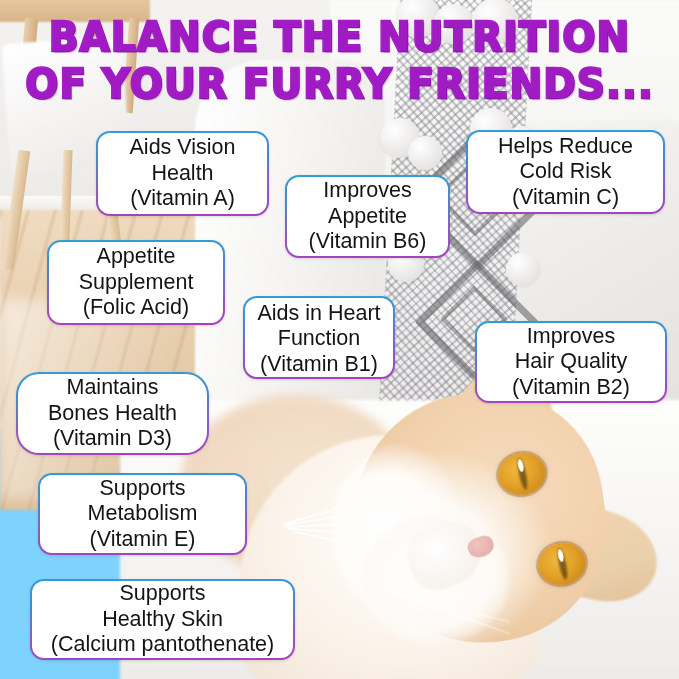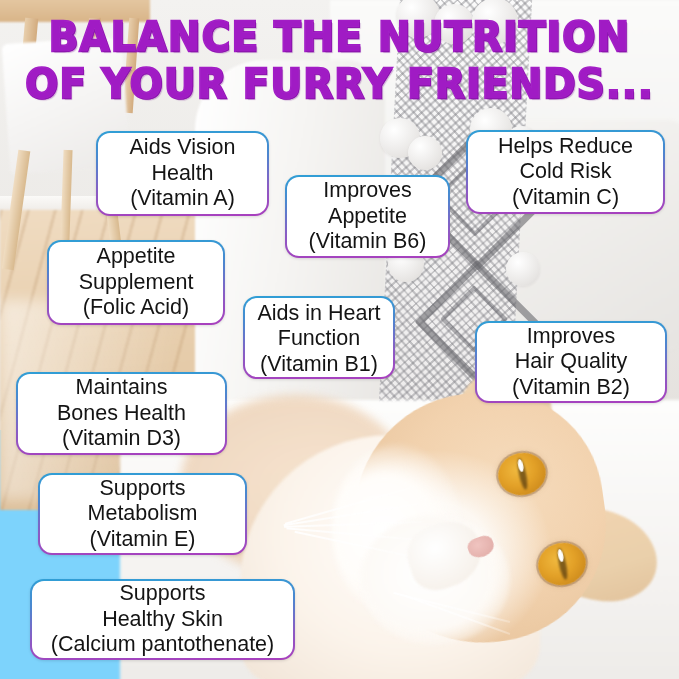--- a/index.html
+++ b/index.html
@@ -380,21 +380,21 @@
 Function
 (Vitamin B1)</span>
   </div>
 
   <div class="box" style="left:475px; top:321px; width:192px; height:82px;">
     <span>Improves
 Hair Quality
 (Vitamin B2)</span>
   </div>
 
-  <div class="box" style="left:16px; top:372px; width:211px; height:83px;">
+  <div class="box" style="left:16px; top:372px; width:193px; height:83px;border-radius:23px;">
     <span>Maintains
 Bones Health
 (Vitamin D3)</span>
   </div>
 
   <div class="box" style="left:38px; top:473px; width:209px; height:82px;">
     <span>Supports
 Metabolism
 (Vitamin E)</span>
   </div>

